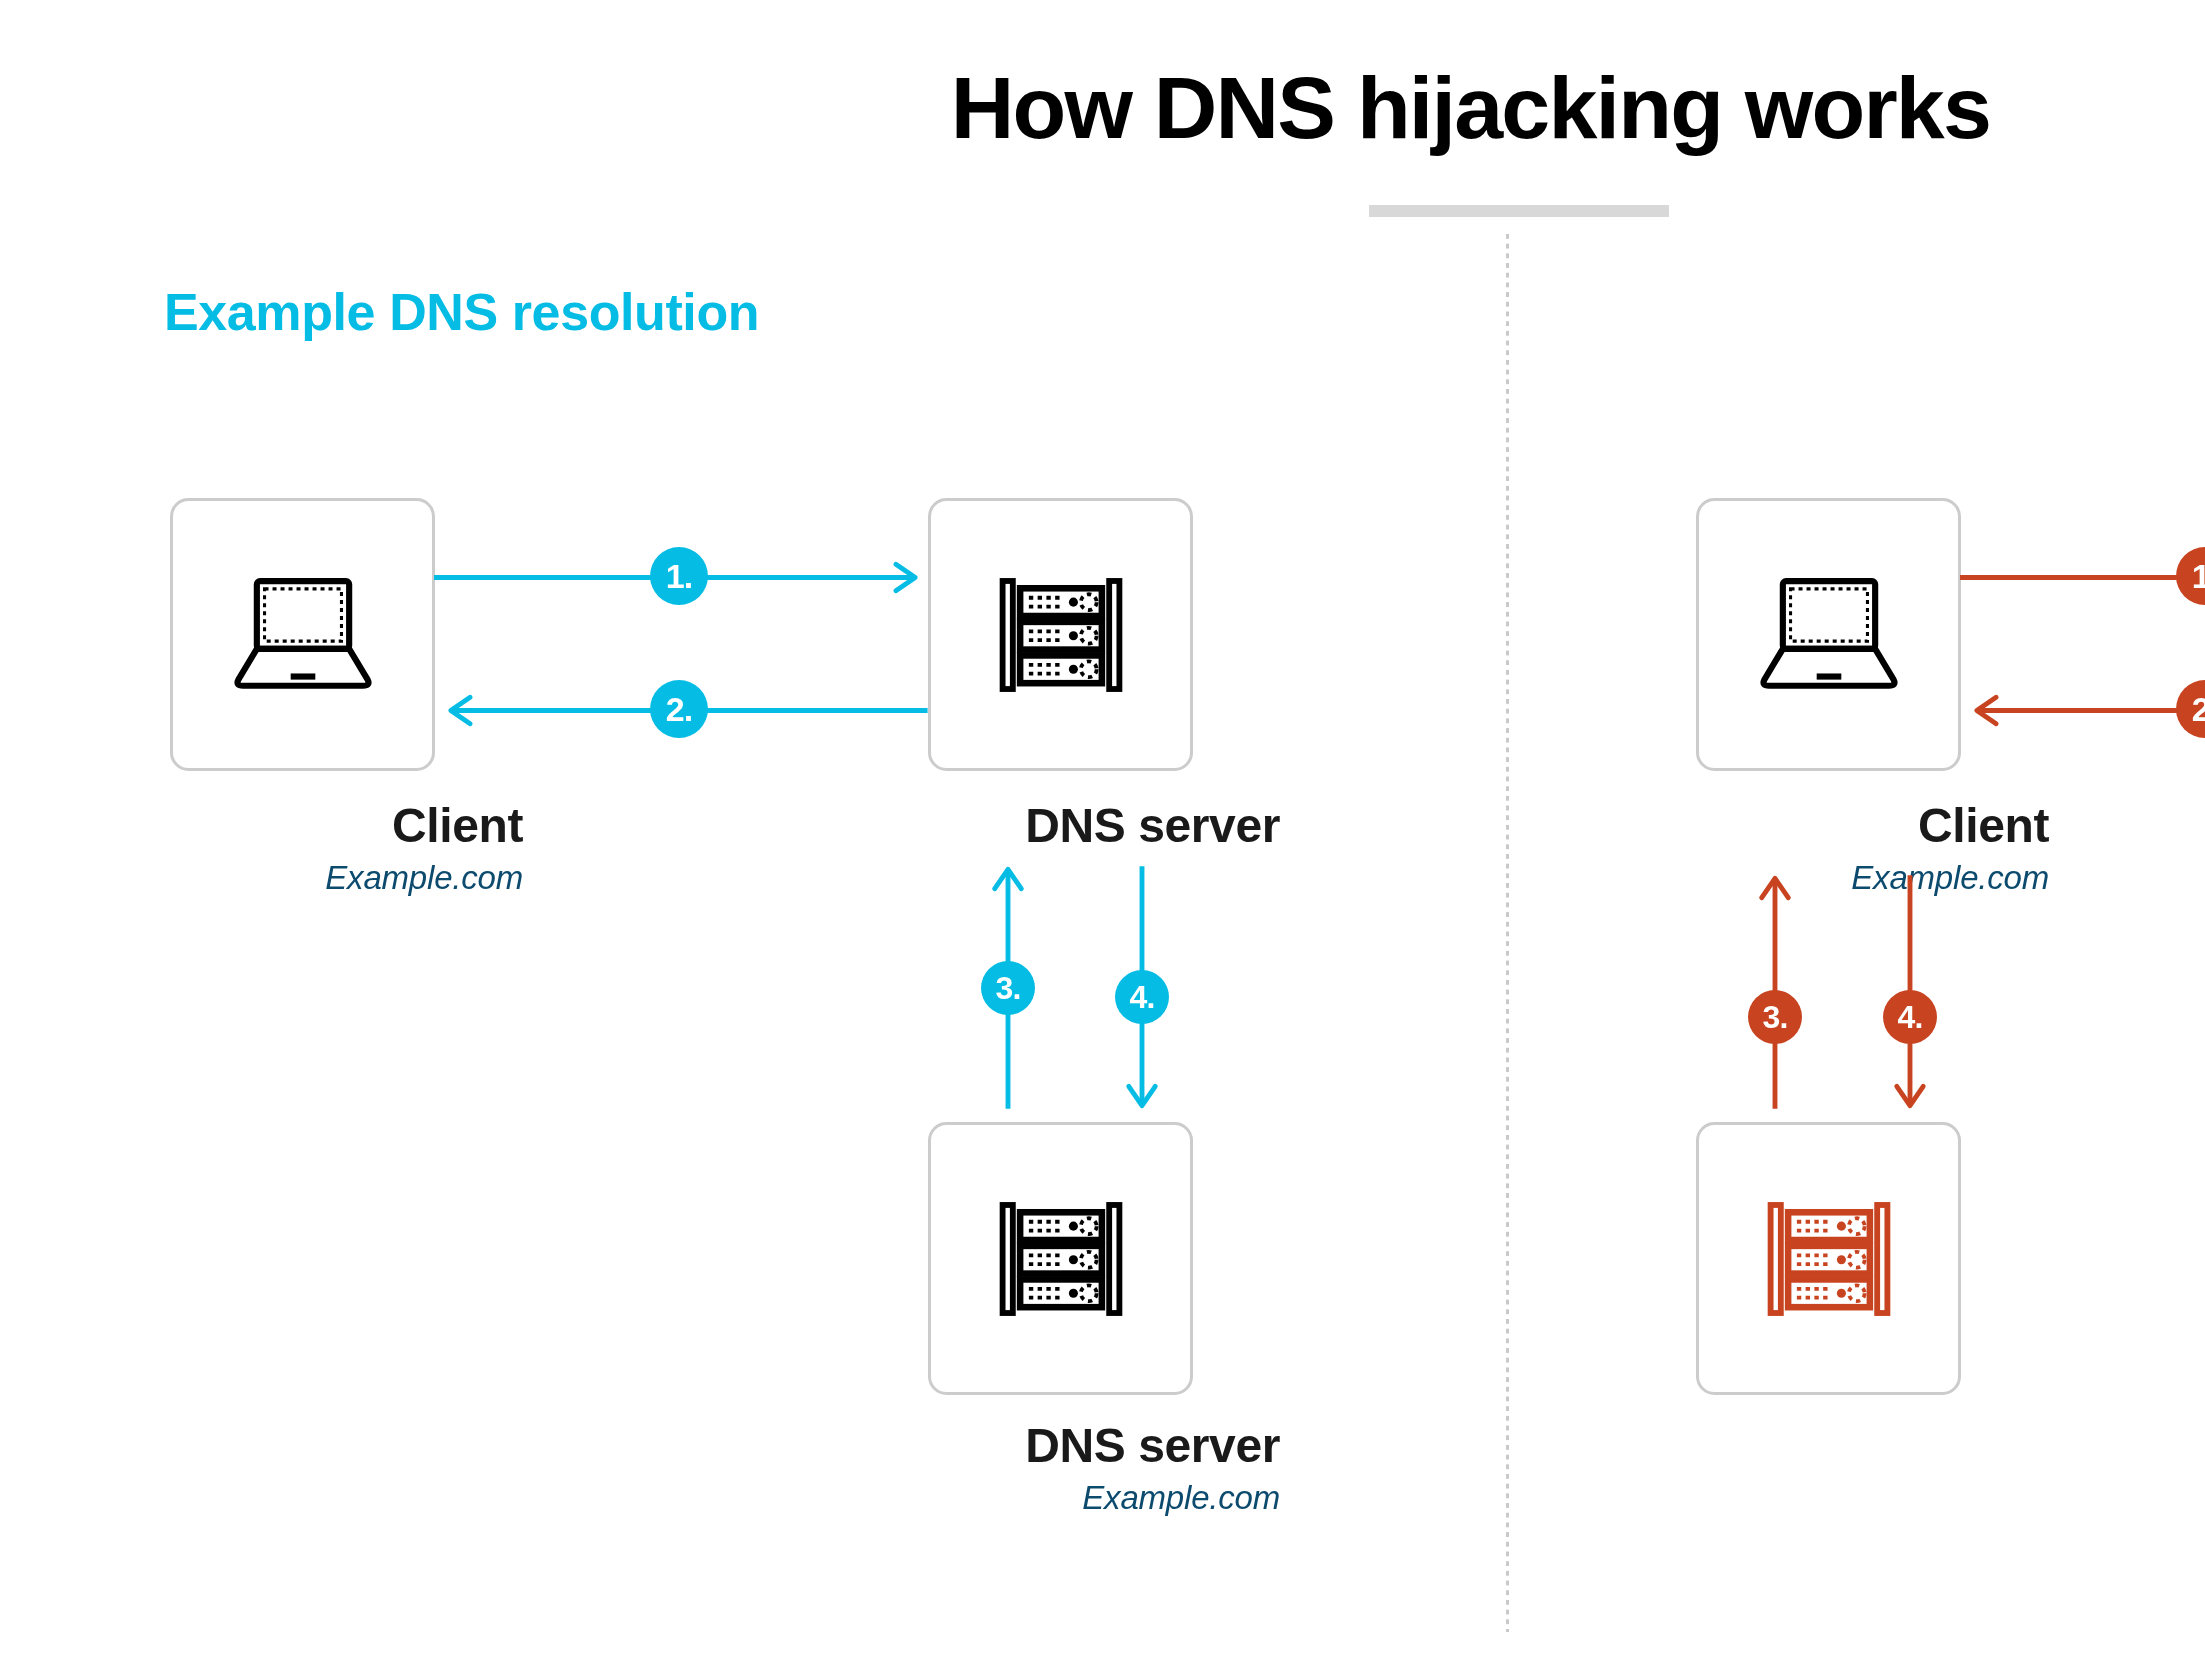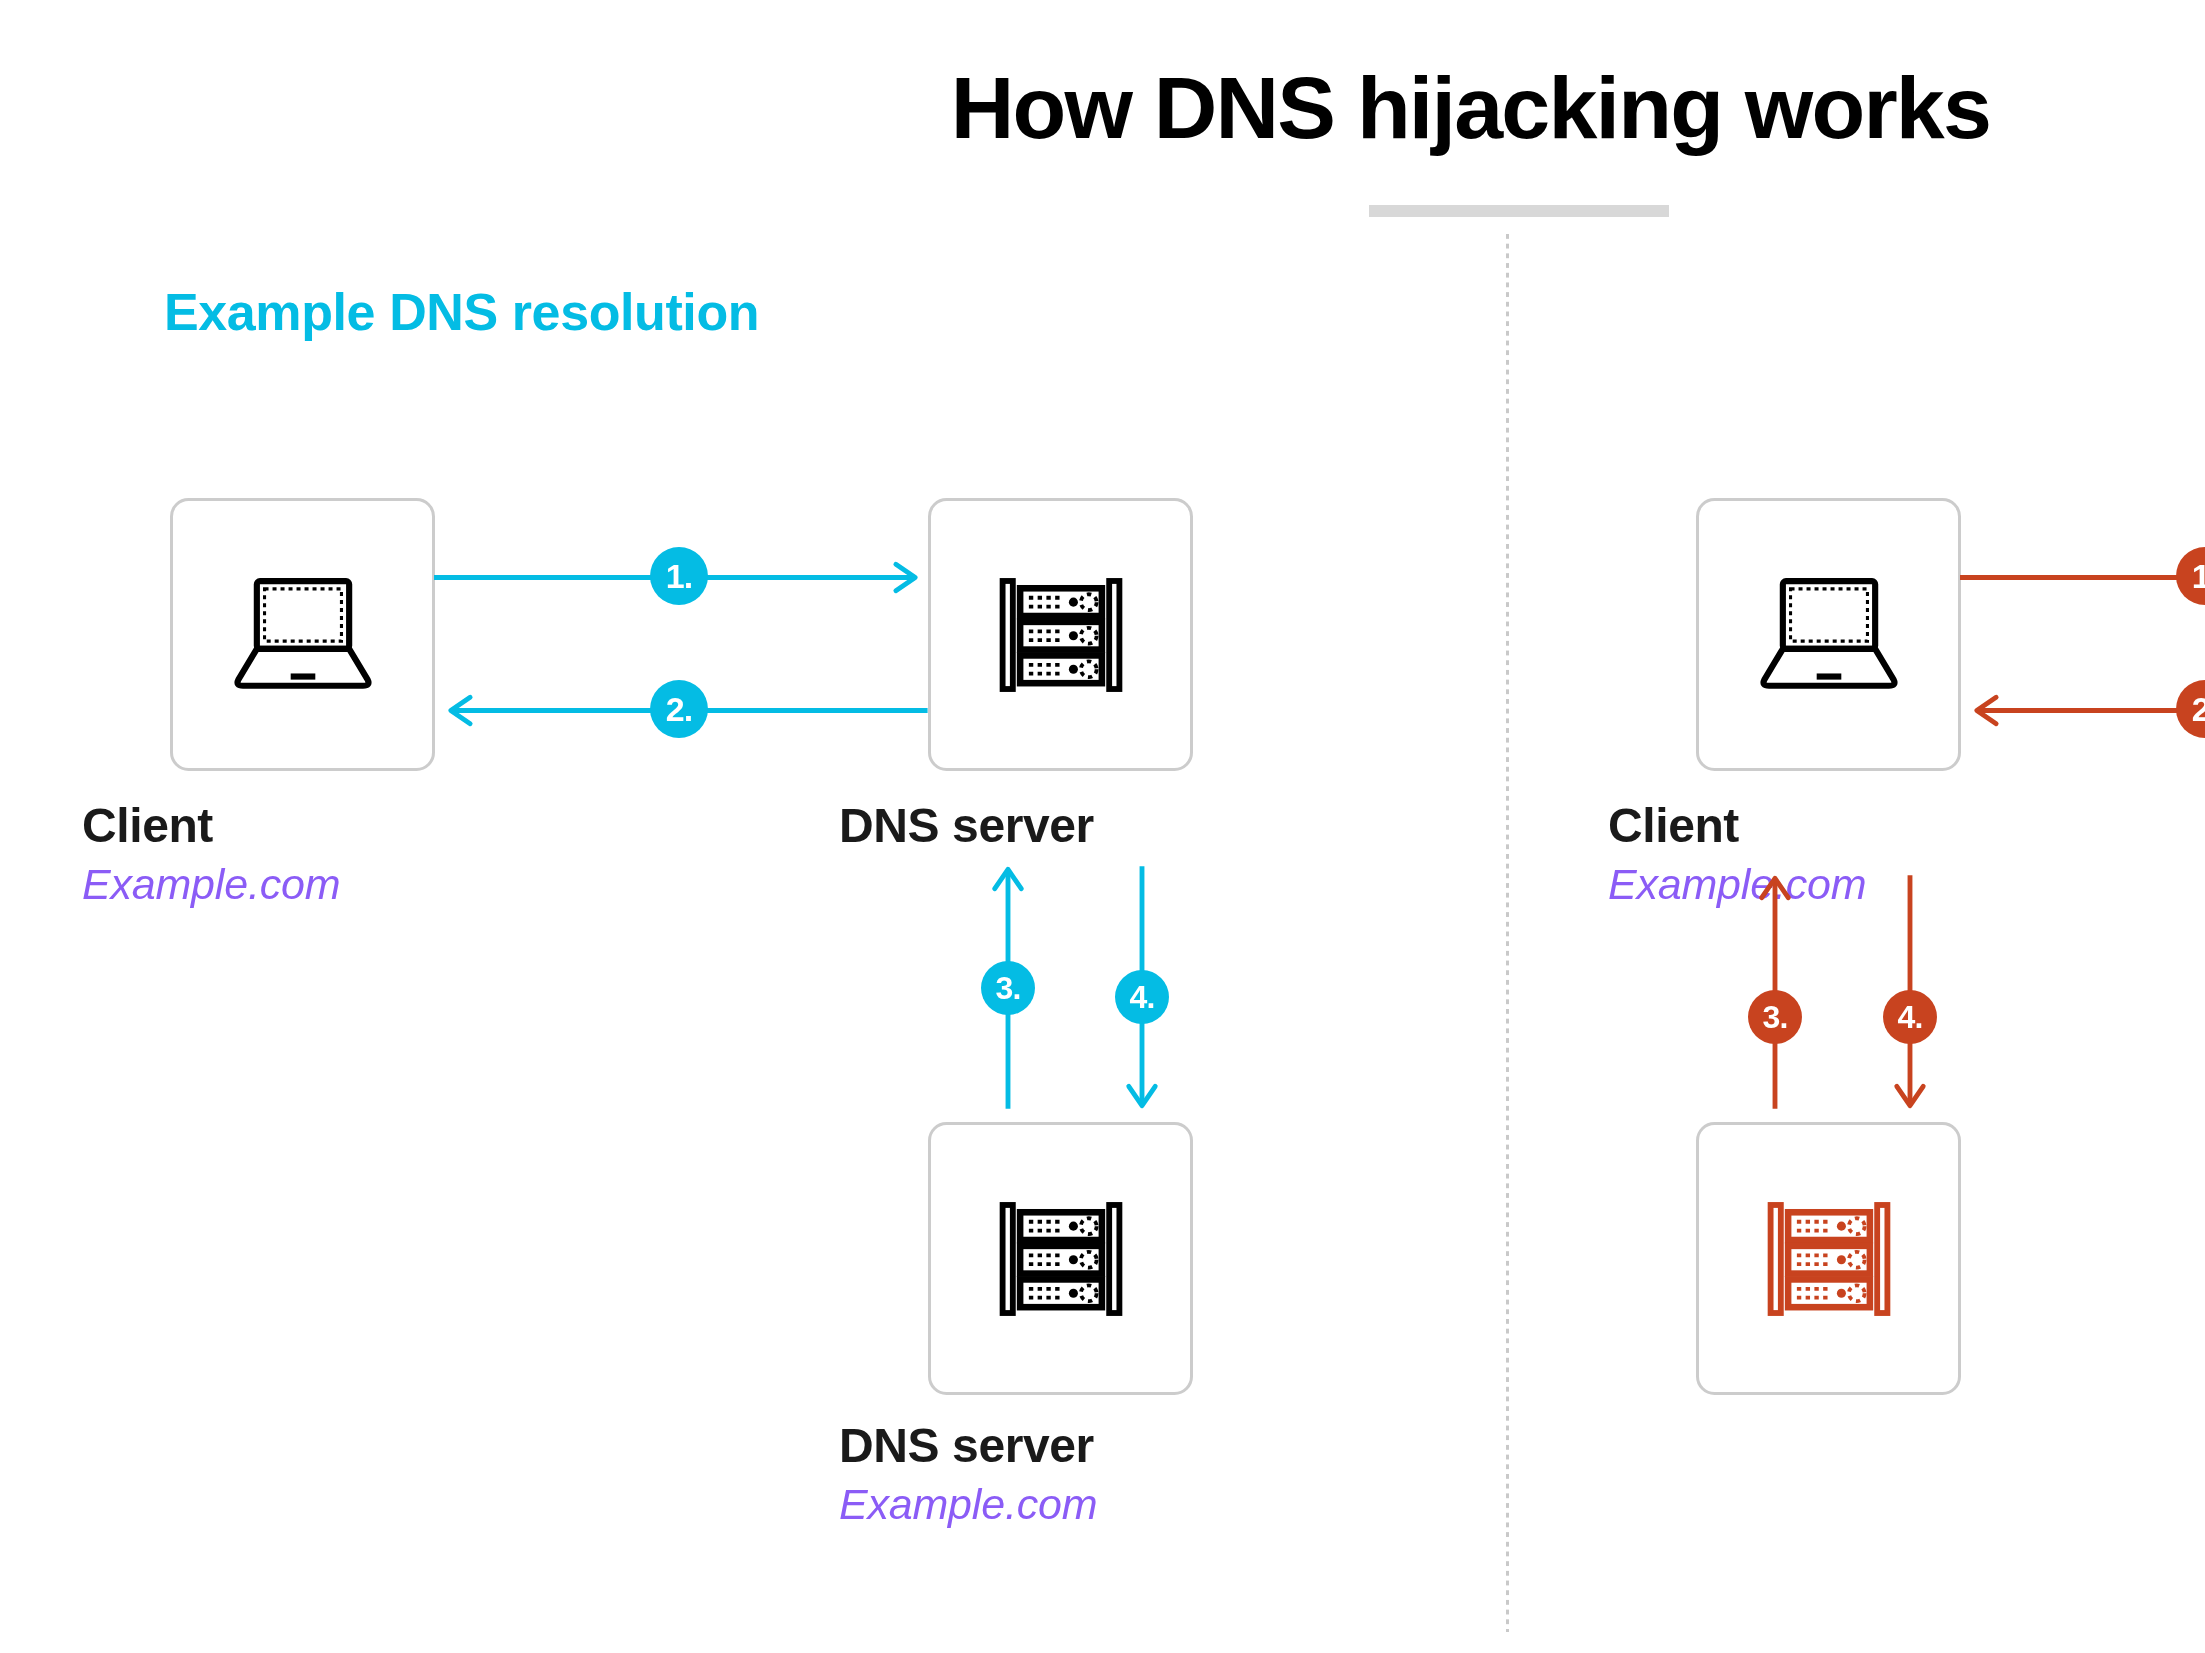--- a/index.html
+++ b/index.html
@@ -41,28 +41,28 @@
   
   .node-box {
     position: absolute; width: 265px; height: 273px;
     border: 3.1px solid #cccccc; border-radius: 18.5px; background: #fff;
     display: flex; align-items: center; justify-content: center;
   }
   .icon-wrap { width: 185px; height: 185px; display:flex; align-items:center; justify-content:center; }
 
   
   .caption {
-    position: absolute; width: 441px; text-align: left;
+    position: absolute; width: 441px; text-align: right;
   }
   .cap-title {
     font-size: 48px; font-weight: 700; color: #1a1a1a;
     line-height: 1.18; letter-spacing: -0.4px;
   }
   .cap-sub {
-    font-size: 43px; font-style: italic; color: #8b5cf6;
+    font-size: 33px; font-style: italic; color: #0c4a6e;
     line-height: 1.22; letter-spacing: -0.2px; margin-top: 3.5px;
   }
 
   
   .arrow-h, .arrow-v { position: absolute; }
   .step-badge {
     position: absolute;
     border-radius: 50%;
     color: #ffffff; font-weight: 700;
     display: flex; align-items: center; justify-content: center;

